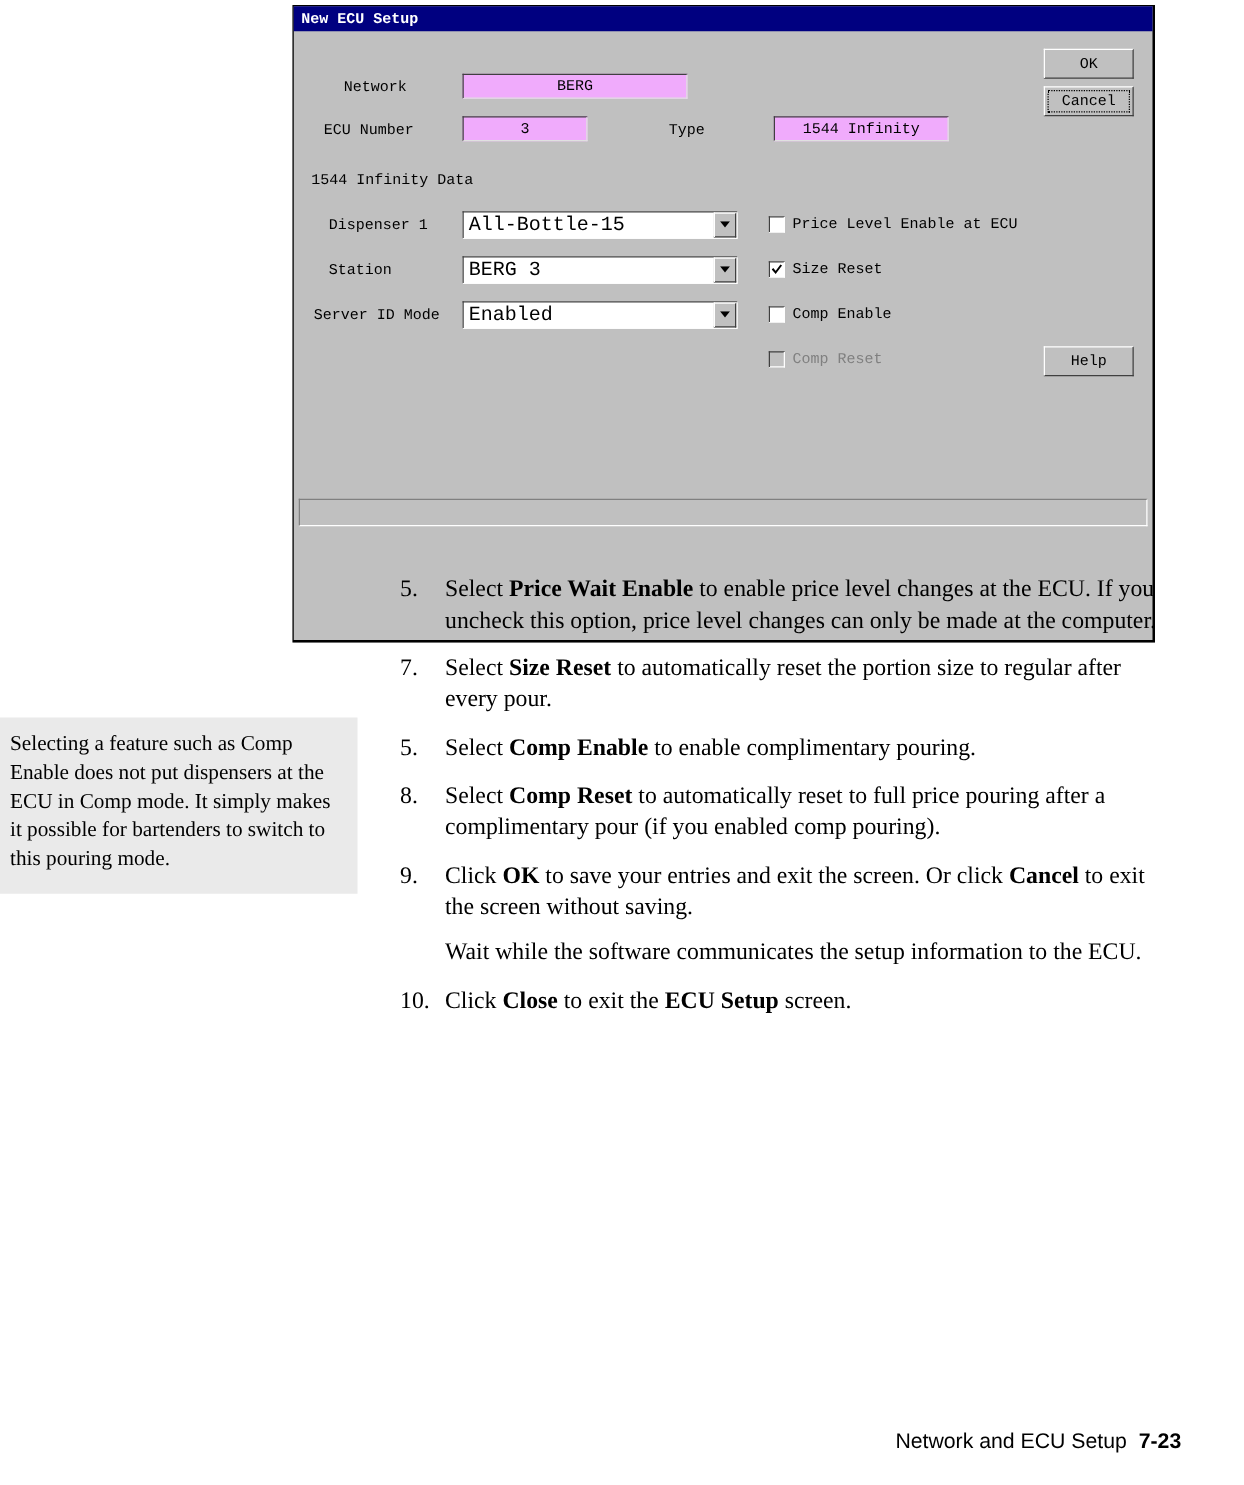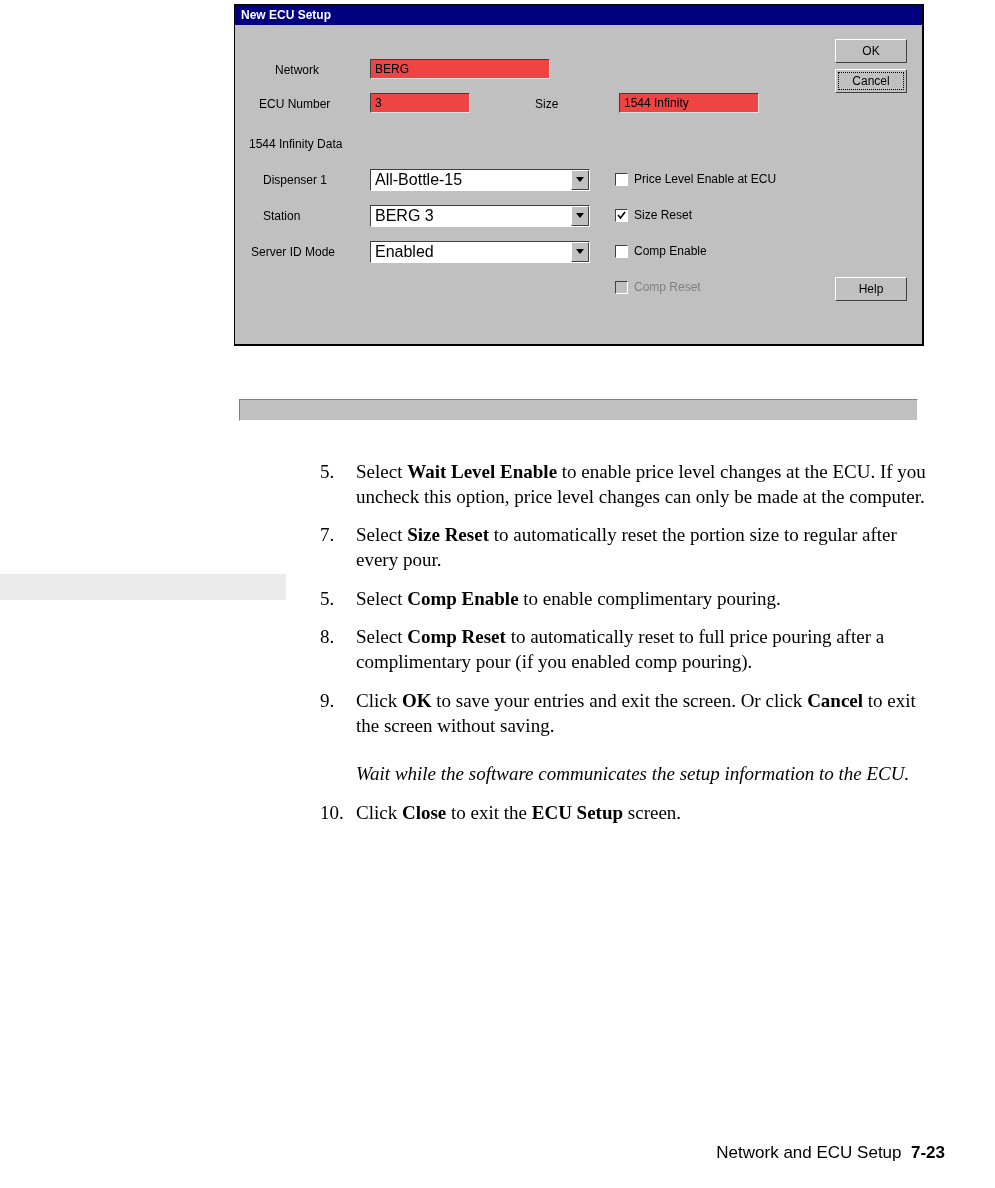--- a/index.html
+++ b/index.html
@@ -12,26 +12,26 @@
     height: 1188px;
     position: relative;
   }
 
   
   .dialog {
     position: absolute;
     left: 234px;
     top: 4px;
     width: 690px;
-    height: 342px;
+    height: 510px;
     background: #c0c0c0;
     border: 1px solid #000;
     border-right-width: 2px;
     border-bottom-width: 2px;
-    font-family: Liberation Sans, sans-serif;
+    font-family: Liberation Mono, monospace;
     font-size: 12px;
     color: #000;
   }
   .titlebar {
     background: #000080;
     color: #fff;
     font-weight: bold;
     padding: 3px 6px;
     font-size: 12px;
   }
@@ -59,28 +59,29 @@
   }
   .section-lbl {
     position: absolute;
     color: #000;
     font-size: 12px;
   }
 
   .field {
     position: absolute;
     height: 20px;
-    background: #ef4444;
+    background: #f0abfc;
     border-top: 1px solid #404040;
     border-left: 1px solid #404040;
     border-right: 1px solid #e0e0e0;
     border-bottom: 1px solid #e0e0e0;
     padding: 2px 4px;
     font-size: 12px;
     line-height: 15px;
+    text-align: center;
   }
 
   .combo {
     position: absolute;
     height: 22px;
     background: #fff;
     border-top: 1px solid #404040;
     border-left: 1px solid #404040;
     border-right: 1px solid #fff;
     border-bottom: 1px solid #fff;
@@ -171,22 +172,21 @@
   }
   .step .num {
     width: 36px;
     flex: 0 0 36px;
   }
   .step .txt {
     flex: 1;
   }
   .step .txt .followup {
     display: block;
-    margin-top: 24px;
-    font-style: italic;
+    margin-top: 12px;
   }
 
   .sidebar-note {
     position: absolute;
     left: 0;
     top: 114px;
     width: 286px;
     background: #eaeaea;
     padding: 10px 12px 16px 8px;
     font-family: "Comic Sans MS", "Segoe Script", cursive;
@@ -213,21 +213,21 @@
 <div class="dialog">
   <div class="titlebar">New ECU Setup</div>
   <div class="dialog-body">
 
     <span class="lbl" style="left:40px;top:38px">Network</span>
     <div class="field" style="left:135px;top:34px;width:180px">BERG</div>
 
     <span class="lbl" style="left:24px;top:72px">ECU Number</span>
     <div class="field" style="left:135px;top:68px;width:100px">3</div>
 
-    <span class="lbl" style="left:300px;top:72px">Size</span>
+    <span class="lbl" style="left:300px;top:72px">Type</span>
     <div class="field" style="left:384px;top:68px;width:140px">1544 Infinity</div>
 
     <span class="section-lbl" style="left:14px;top:112px">1544 Infinity Data</span>
 
     <span class="lbl" style="left:28px;top:148px">Dispenser 1</span>
     <div class="combo" style="left:135px;top:144px;width:220px">
       <span class="combo-text">All-Bottle-15</span>
       <span class="combo-btn">
         <svg viewBox="0 0 8 6">
             <path d="M0 0 L8 0 L4 5 Z" fill="#000"></path>
@@ -283,27 +283,28 @@
     <div class="btn95 focus" style="left:600px;top:44px">Cancel</div>
     <div class="btn95" style="left:600px;top:252px">Help</div>
 
     <div class="statusbar"></div>
   </div>
 </div>
 
 <div class="doc">
 
   <div class="sidebar-note">
+    <span>Selecting a feature such as Comp Enable does not put dispensers at the ECU in Comp mode. It simply makes it possible for bartenders to switch to this pouring mode.</span>
   </div>
 
   <div class="step-list">
     <div class="step">
       <span class="num">5.</span>
       <span class="txt">
-        <span>Select </span><b>Wait Level Enable</b><span> to enable price level changes at the ECU. If you uncheck this option, price level changes can only be made at the computer.</span>
+        <span>Select </span><b>Price Wait Enable</b><span> to enable price level changes at the ECU. If you uncheck this option, price level changes can only be made at the computer.</span>
       </span>
     </div>
     <div class="step">
       <span class="num">7.</span>
       <span class="txt">
         <span>Select </span><b>Size Reset</b><span> to automatically reset the portion size to regular after every pour.</span>
       </span>
     </div>
     <div class="step">
       <span class="num">5.</span>

